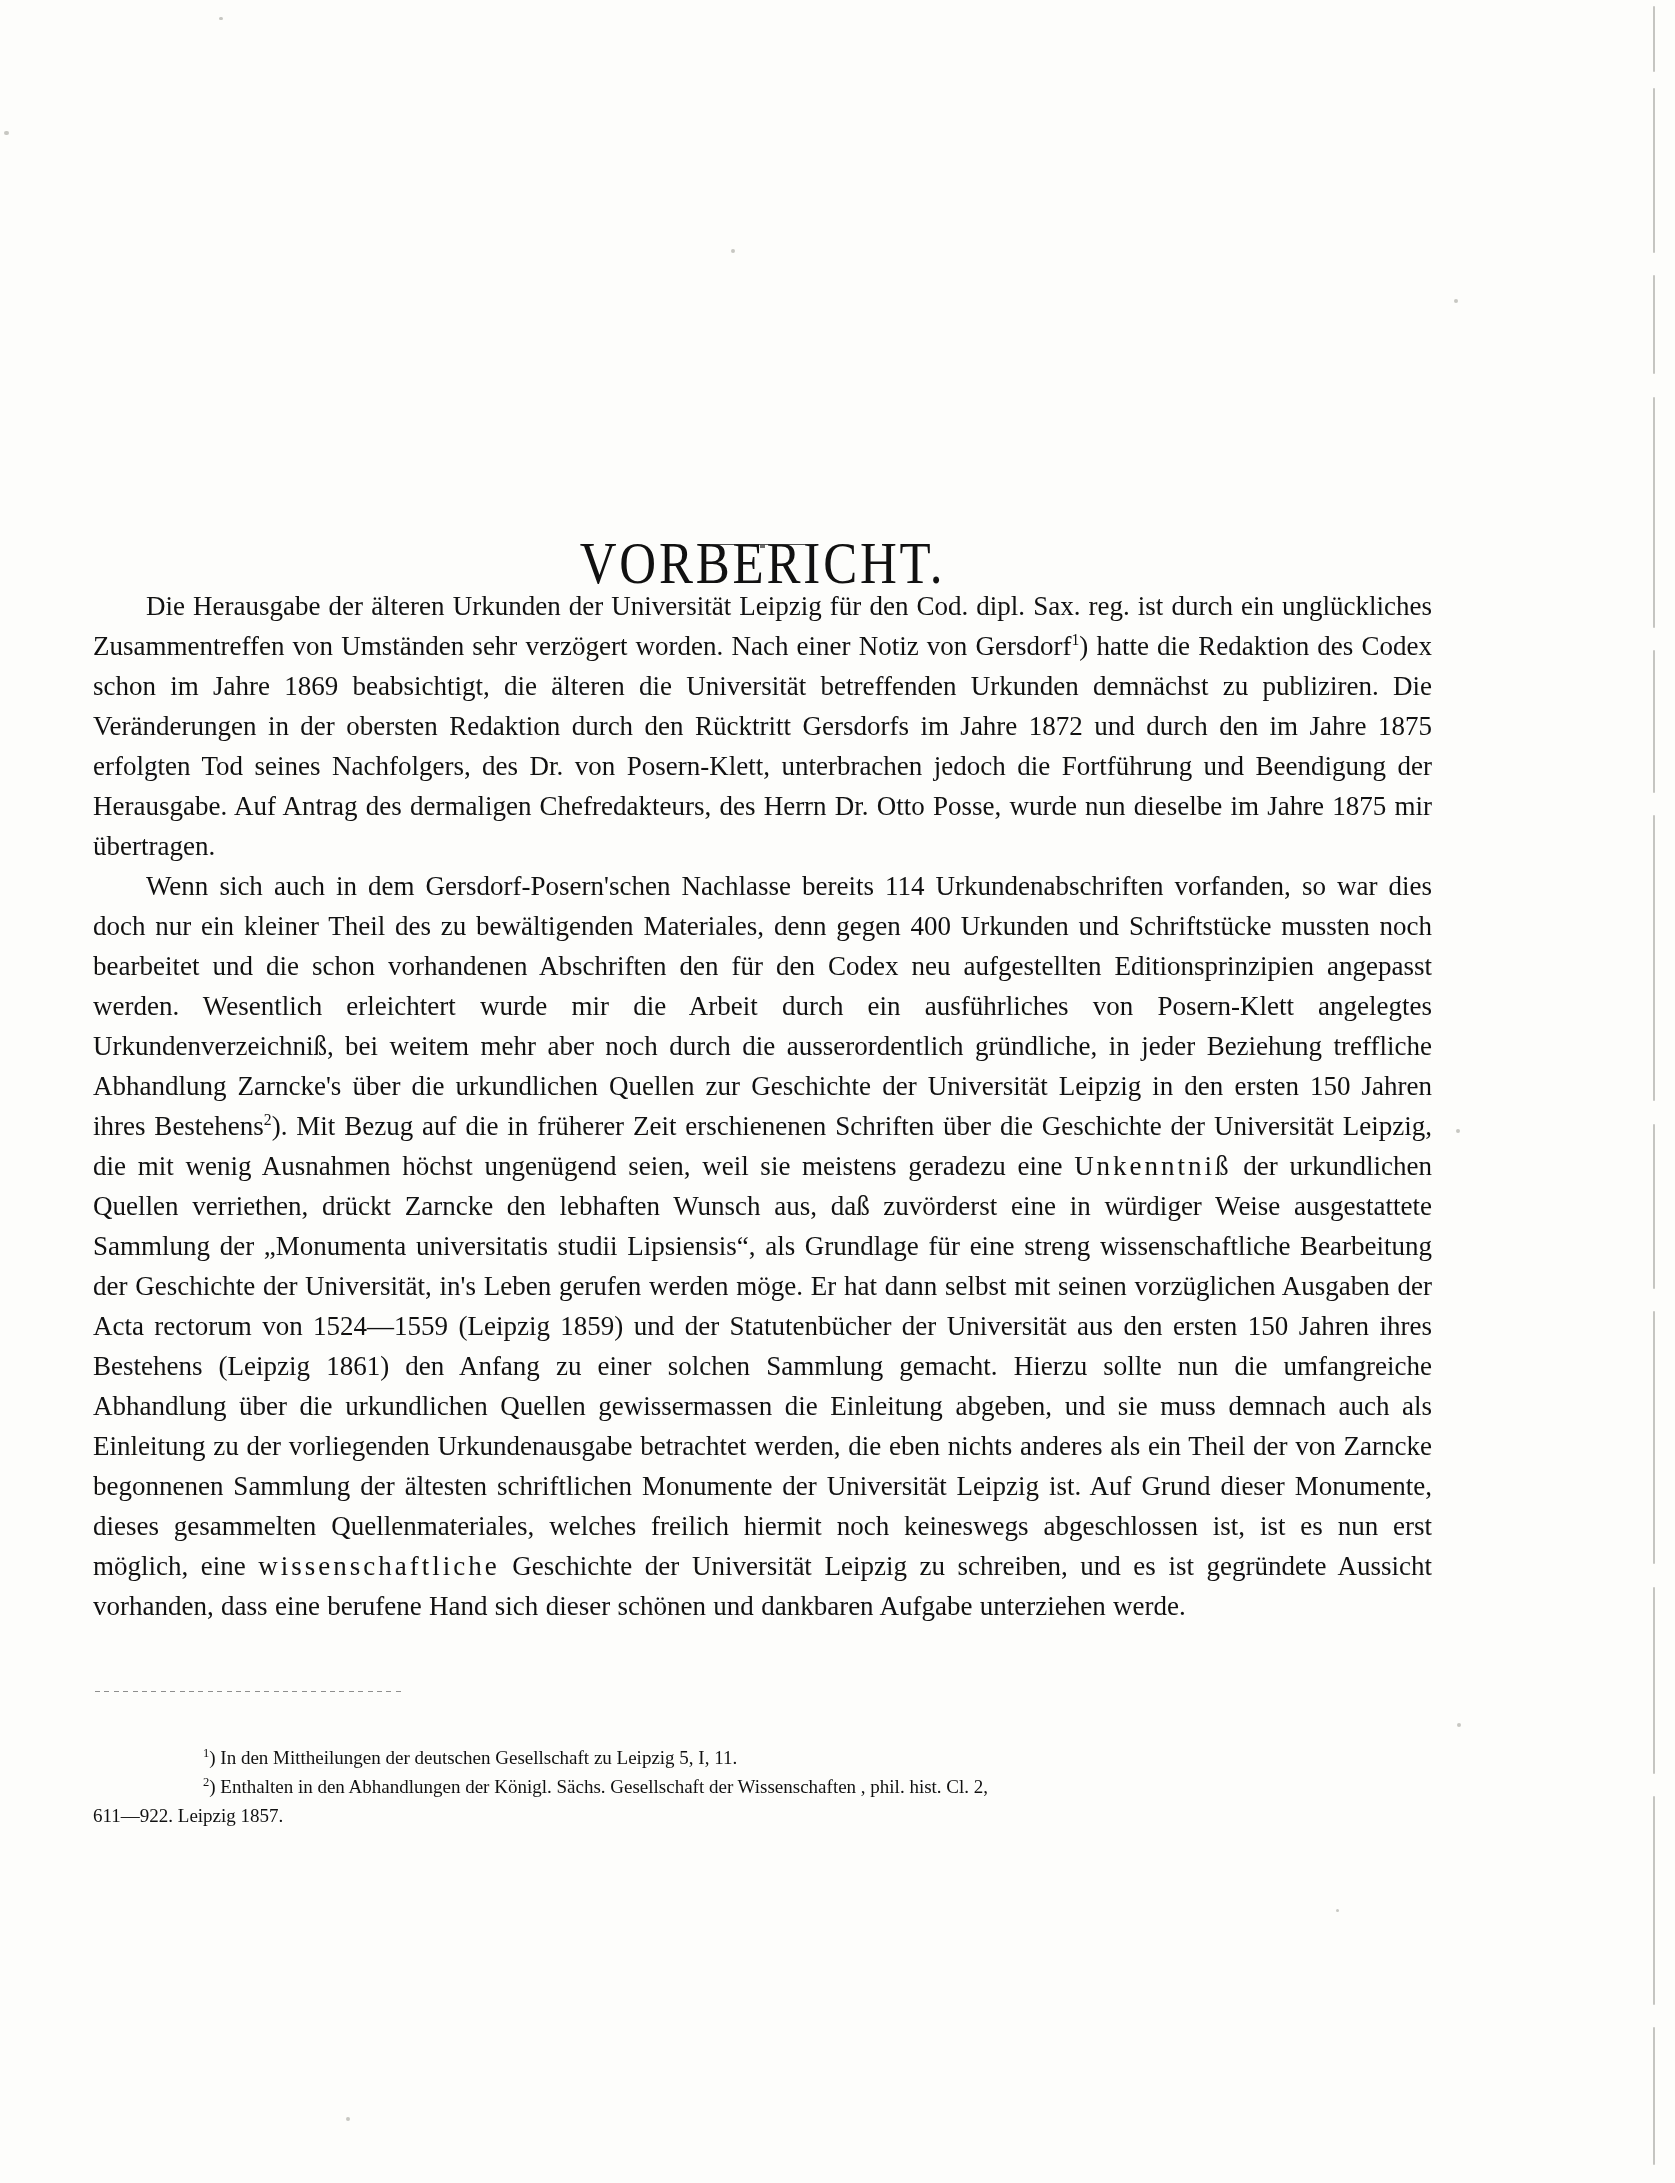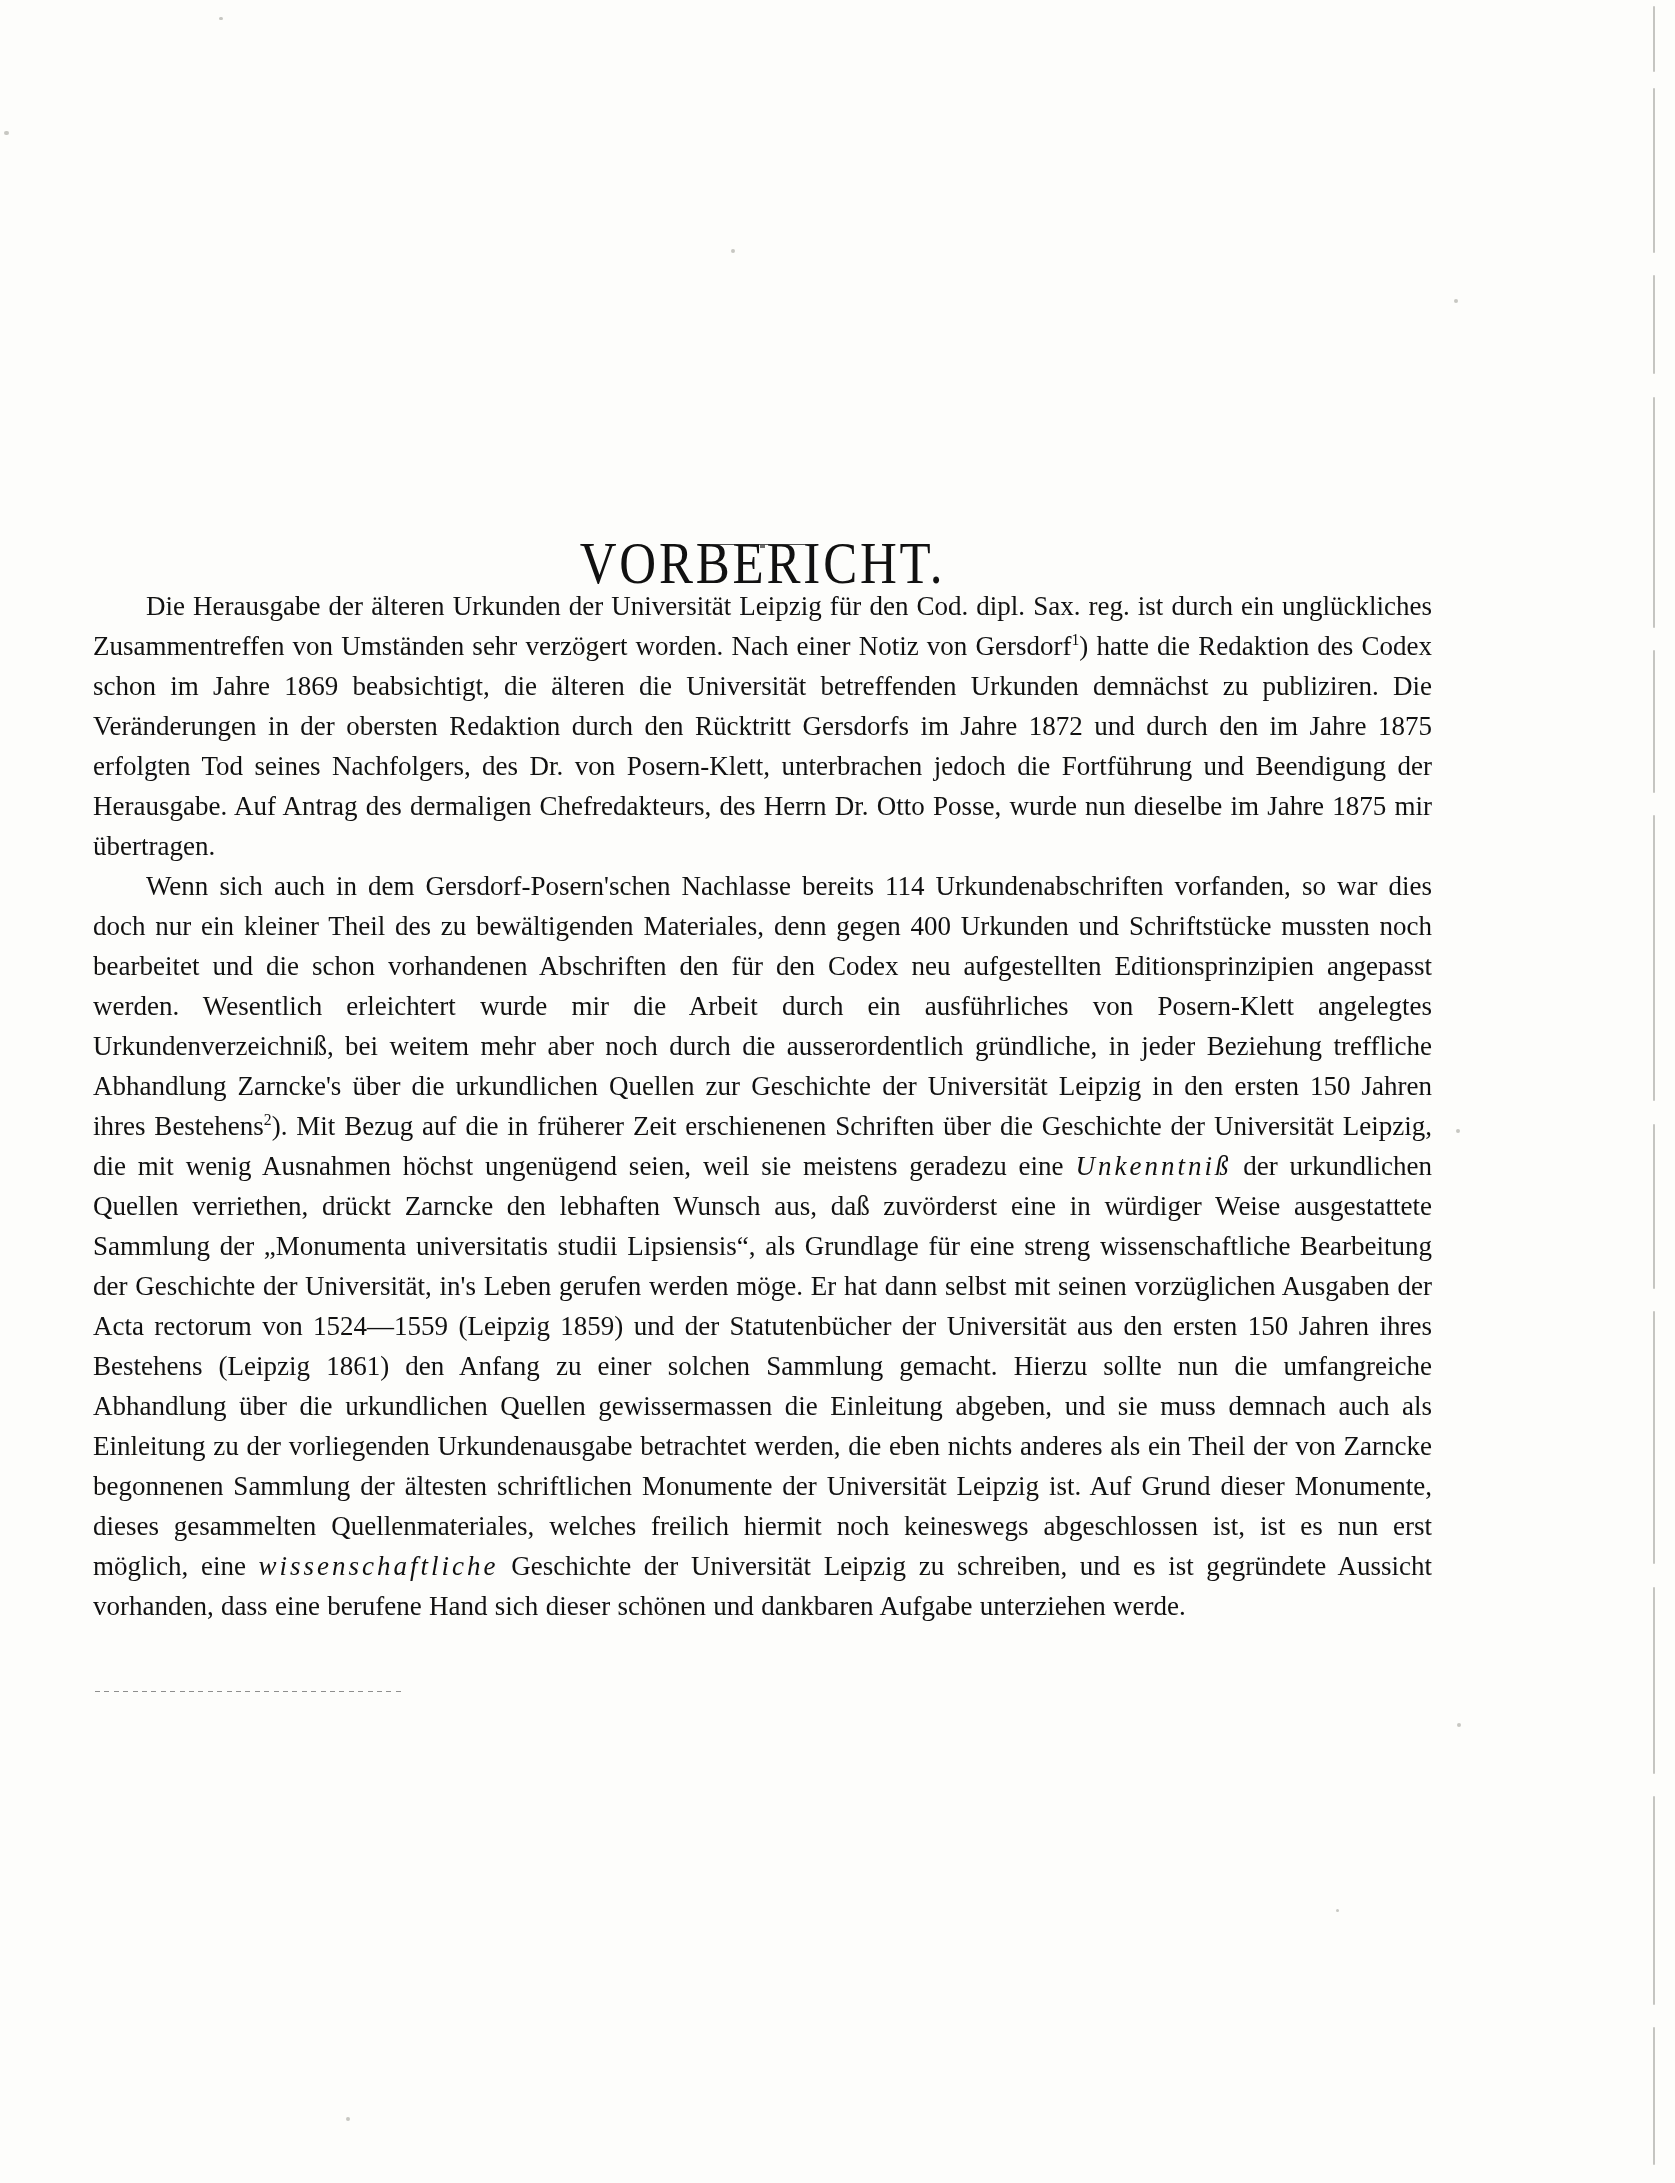--- a/index.html
+++ b/index.html
@@ -89,21 +89,20 @@
     margin: 0;
     text-indent: 53px;
   }
   .sup {
     font-size: 0.58em;
     vertical-align: super;
     line-height: 0;
   }
   .spaced {
     letter-spacing: 3px;
-    font-style: italic;
   }
 
   .fn-rule {
     margin-top: 65px;
     margin-left: 2.2px;
     width: 309px;
     height: 1.1px;
     background: repeating-linear-gradient(
       to right,
       #4a4a4a 0px, #4a4a4a 5px,
@@ -172,16 +171,21 @@
     <div class="title-rule"></div>
     <div class="title-dot"></div>
 
     <div class="body-text">
       <p>Die Herausgabe der älteren Urkunden der Universität Leipzig für den Cod. dipl. Sax. reg. ist durch ein unglückliches Zusammentreffen von Umständen sehr verzögert worden. Nach einer Notiz von Gersdorf<span class="sup">1</span>) hatte die Redaktion des Codex schon im Jahre 1869 beabsichtigt, die älteren die Universität betreffenden Urkunden demnächst zu publiziren. Die Veränderungen in der obersten Redaktion durch den Rücktritt Gersdorfs im Jahre 1872 und durch den im Jahre 1875 erfolgten Tod seines Nachfolgers, des Dr. von Posern-Klett, unterbrachen jedoch die Fortführung und Beendigung der Herausgabe. Auf Antrag des dermaligen Chefredakteurs, des Herrn Dr. Otto Posse, wurde nun dieselbe im Jahre 1875 mir übertragen.</p>
       <p>Wenn sich auch in dem Gersdorf-Posern'schen Nachlasse bereits 114 Urkundenabschriften vorfanden, so war dies doch nur ein kleiner Theil des zu bewältigenden Materiales, denn gegen 400 Urkunden und Schriftstücke mussten noch bearbeitet und die schon vorhandenen Abschriften den für den Codex neu aufgestellten Editionsprinzipien angepasst werden. Wesentlich erleichtert wurde mir die Arbeit durch ein ausführliches von Posern-Klett angelegtes Urkundenverzeichniß, bei weitem mehr aber noch durch die ausserordentlich gründliche, in jeder Beziehung treffliche Abhandlung Zarncke's über die urkundlichen Quellen zur Geschichte der Universität Leipzig in den ersten 150 Jahren ihres Bestehens<span class="sup">2</span>). Mit Bezug auf die in früherer Zeit erschienenen Schriften über die Geschichte der Universität Leipzig, die mit wenig Ausnahmen höchst ungenügend seien, weil sie meistens geradezu eine <span class="spaced">Unkenntniß</span> der urkundlichen Quellen verriethen, drückt Zarncke den lebhaften Wunsch aus, daß zuvörderst eine in würdiger Weise ausgestattete Sammlung der „Monumenta universitatis studii Lipsiensis“, als Grundlage für eine streng wissenschaftliche Bearbeitung der Geschichte der Universität, in's Leben gerufen werden möge. Er hat dann selbst mit seinen vorzüglichen Ausgaben der Acta rectorum von 1524—1559 (Leipzig 1859) und der Statutenbücher der Universität aus den ersten 150 Jahren ihres Bestehens (Leipzig 1861) den Anfang zu einer solchen Sammlung gemacht. Hierzu sollte nun die umfangreiche Abhandlung über die urkundlichen Quellen gewissermassen die Einleitung abgeben, und sie muss demnach auch als Einleitung zu der vorliegenden Urkundenausgabe betrachtet werden, die eben nichts anderes als ein Theil der von Zarncke begonnenen Sammlung der ältesten schriftlichen Monumente der Universität Leipzig ist. Auf Grund dieser Monumente, dieses gesammelten Quellenmateriales, welches freilich hiermit noch keineswegs abgeschlossen ist, ist es nun erst möglich, eine <span class="spaced">wissenschaftliche</span> Geschichte der Universität Leipzig zu schreiben, und es ist gegründete Aussicht vorhanden, dass eine berufene Hand sich dieser schönen und dankbaren Aufgabe unterziehen werde.</p>
     </div>
 
     <div class="fn-rule"></div>
 
+    <div class="footnotes">
+      <p class="fn-first"><span class="fn-mark">1</span>) In den Mittheilungen der deutschen Gesellschaft zu Leipzig 5, I, 11.</p>
+      <p class="fn-second"><span class="fn-mark">2</span>) Enthalten in den Abhandlungen der Königl. Sächs. Gesellschaft der Wissenschaften , phil. hist. Cl. 2,</p>
+      <p class="fn-cont">611—922. Leipzig 1857.</p>
+    </div>
 
   </div>
 </div>
 
 
 </body></html>

